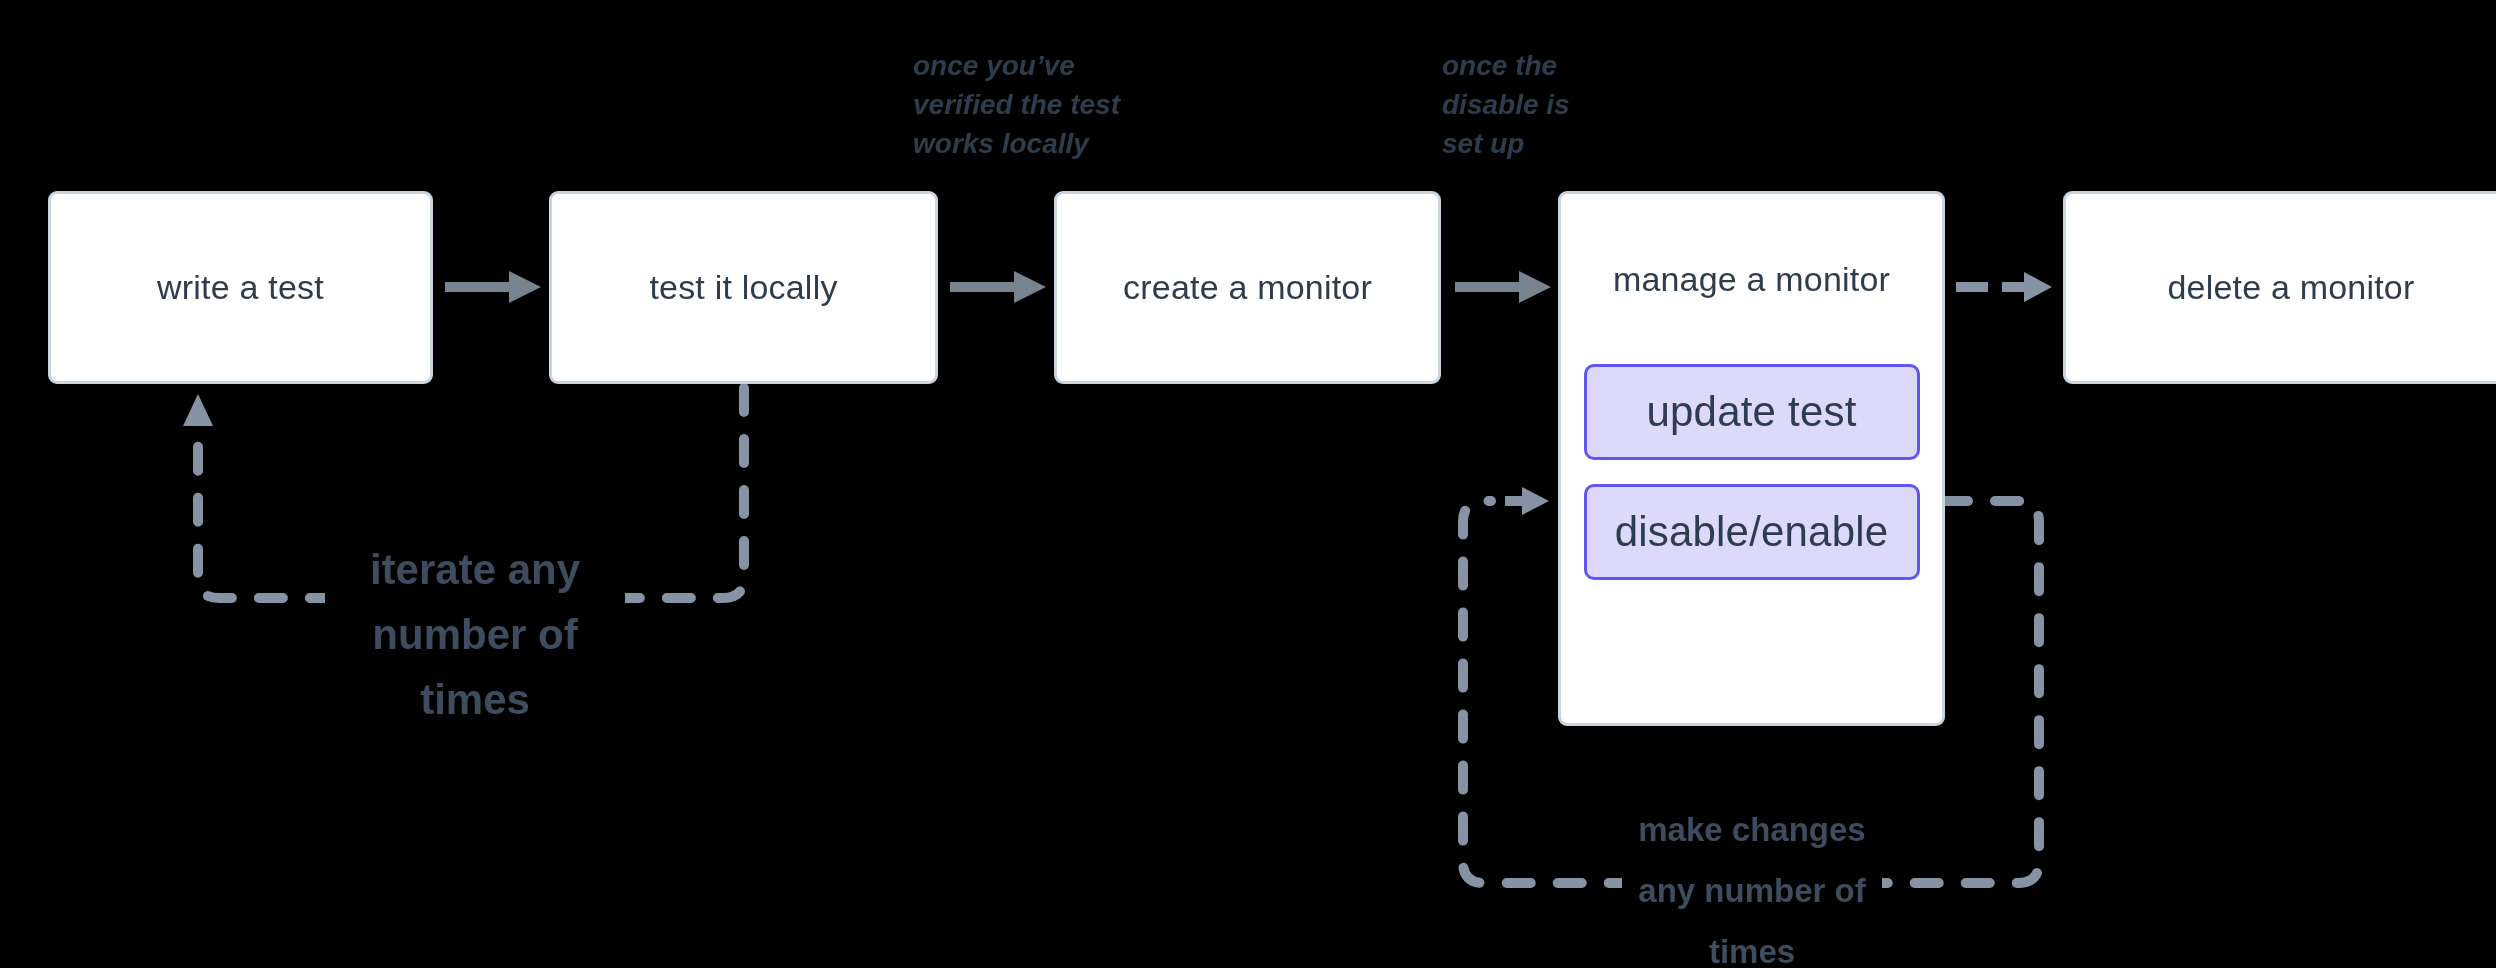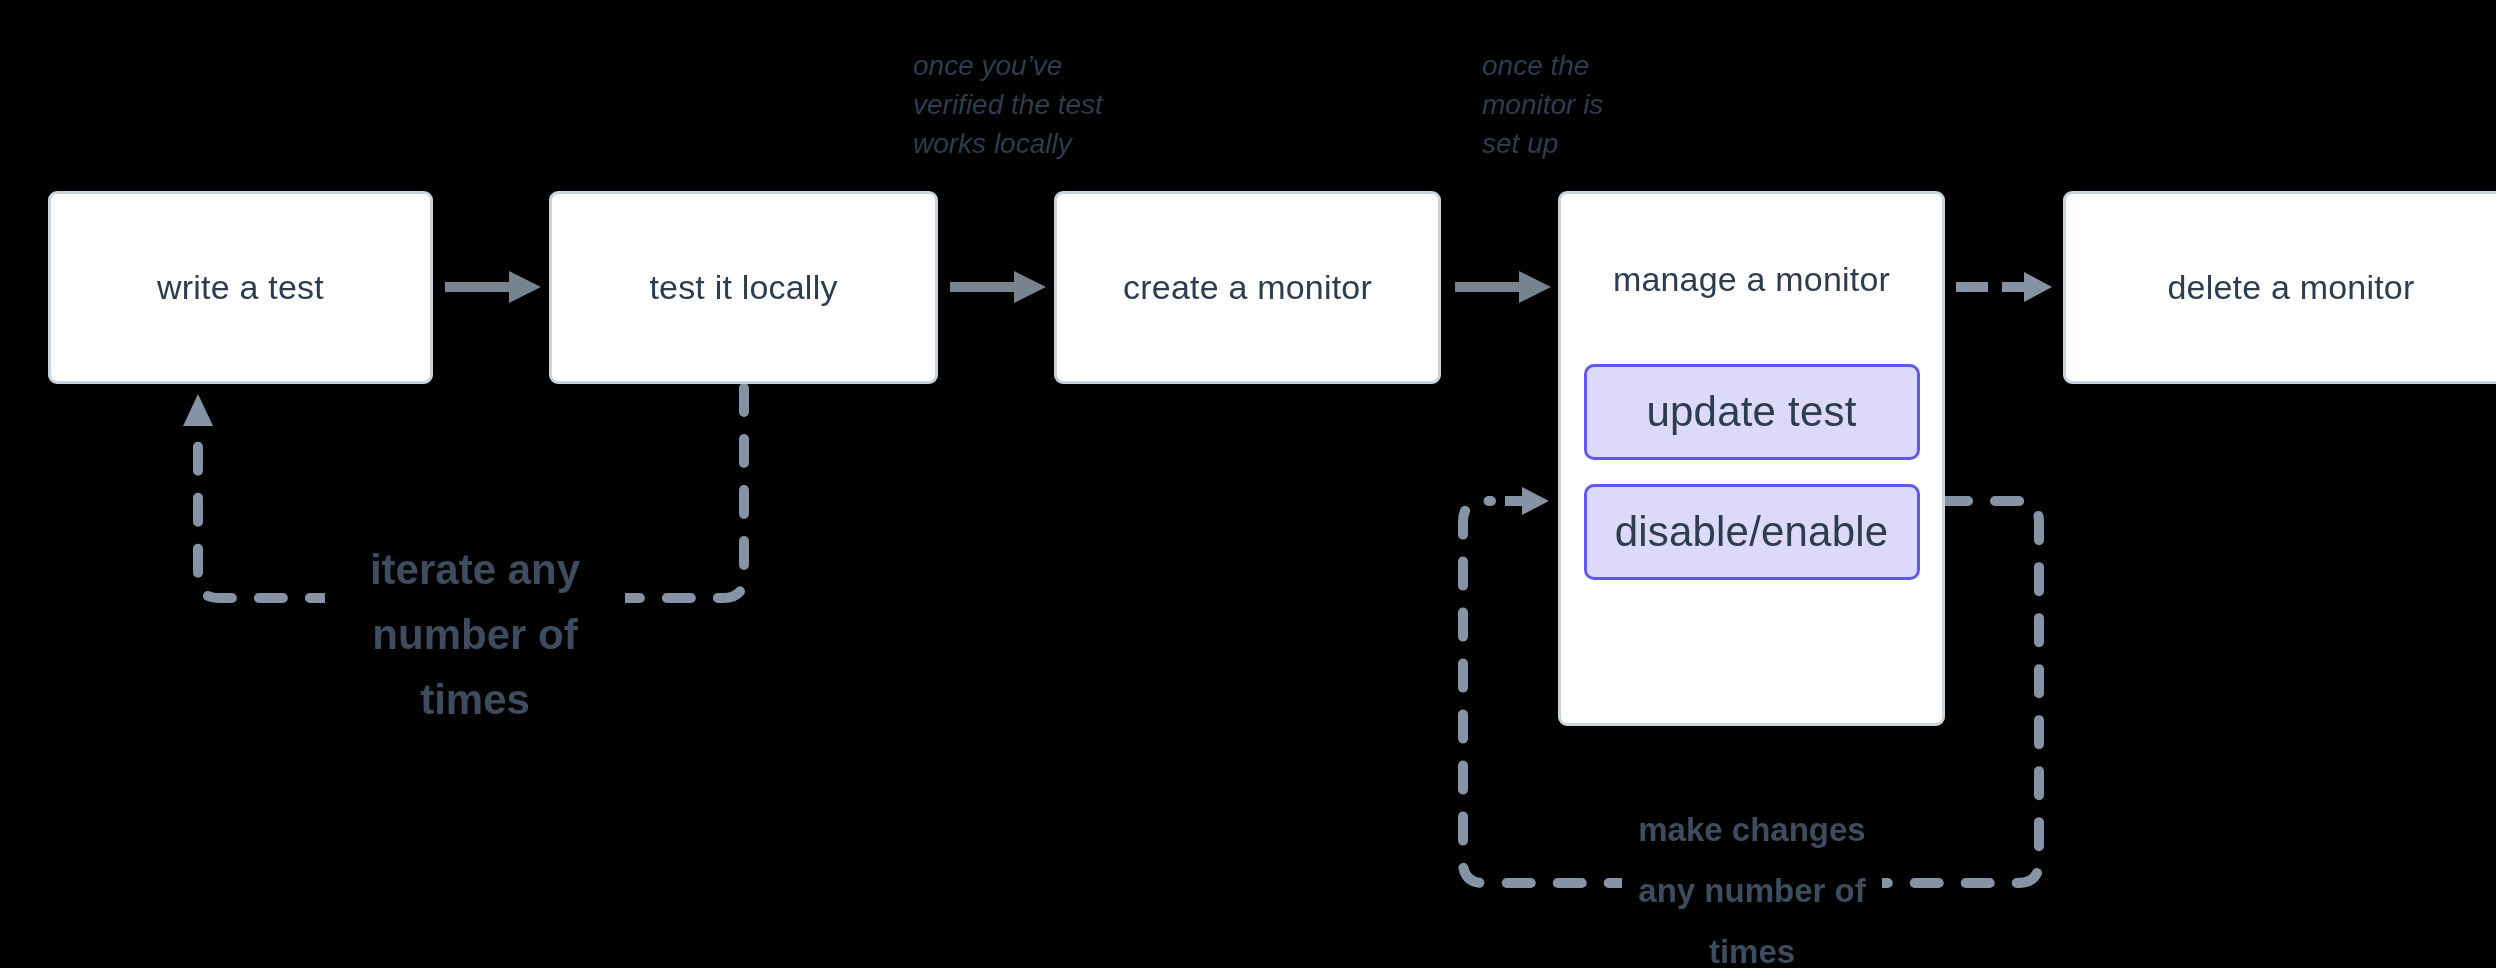--- a/index.html
+++ b/index.html
@@ -45,25 +45,25 @@
   .n4 .node-label{flex:0 0 170px;}
   .subbox{
     flex:0 0 96px;width:336px;margin:0 auto 24px auto;
     background:var(--subbox-fill);
     border:3px solid var(--subbox-border);border-radius:10px;
     display:flex;align-items:center;justify-content:center;
     font-size:42px;font-weight:500;color:var(--box-text);letter-spacing:0.2px;
   }
 
   .annotation{
-    position:absolute;font-size:28px;font-style:italic;font-weight:400;
+    position:absolute;font-size:28px;font-style:italic;font-weight:700;
     color:var(--annotation-text);line-height:39px;text-align:left;
   }
   .annot-verify{left:913px;top:46px;}
-  .annot-setup{left:1482px;top:46px;}
+  .annot-setup{left:1442px;top:46px;}
 
   .loop-label{
     position:absolute;background:var(--background);
     font-weight:700;color:var(--loop-text);text-align:center;
   }
   .loop-iterate-label{
     left:325px;top:537px;width:300px;font-size:42px;line-height:65px;
   }
   .loop-changes-label{
     left:1622px;top:799px;width:260px;font-size:33px;line-height:61px;
@@ -132,21 +132,21 @@
   </div>
 
   <div class="annotation annot-verify">
     <div>once you’ve</div>
     <div>verified the test</div>
     <div>works locally</div>
   </div>
 
   <div class="annotation annot-setup">
     <div>once the</div>
-    <div>monitor is</div>
+    <div>disable is</div>
     <div>set up</div>
   </div>
 
   <div class="loop-label loop-iterate-label">
     <div>iterate any</div>
     <div>number of times</div>
   </div>
 
   <div class="loop-label loop-changes-label">
     <div>make changes</div>

